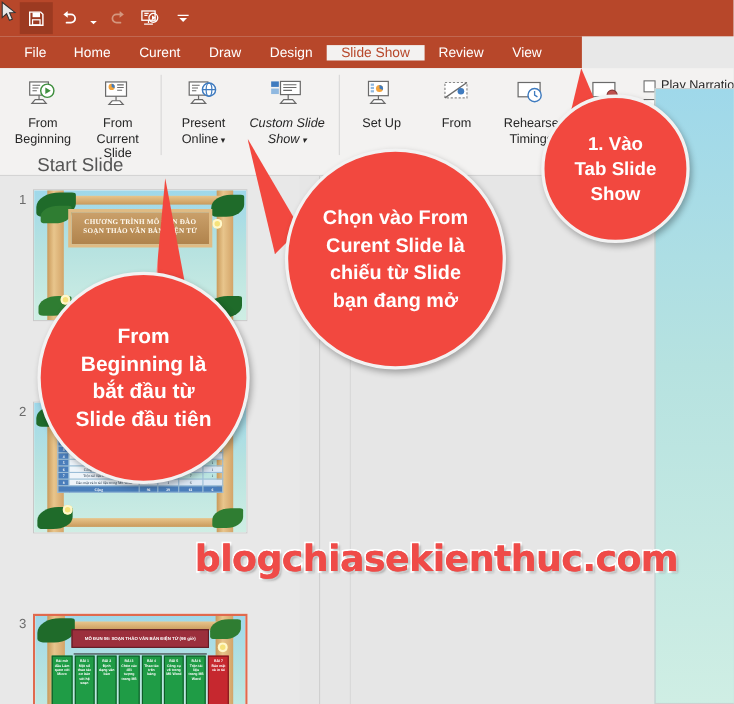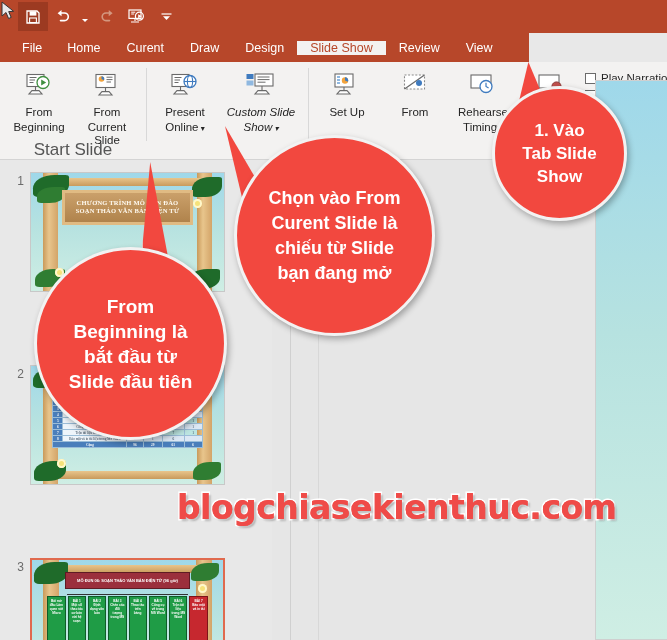--- a/index.html
+++ b/index.html
@@ -155,21 +155,21 @@
     display: flex; align-items: center; justify-content: center;
     text-align: center;
     color: #fff; font-weight: bold;
     box-shadow: 2px 3px 6px rgba(0,0,0,.30);
     padding: 6px;
   }
   .callout span { display: block; }
   .tail { position: absolute; background: #f2483f; box-shadow: 1px 2px 4px rgba(0,0,0,.25); }
 
   .c-left { left: 34px; top: 247px; width: 193px; height: 193px; font-size: 19px; line-height: 25px; }
-  .c-mid  { left: 234px; top: 135px; width: 201px; height: 201px; font-size: 18px; line-height: 25px; }
+  .c-mid  { left: 259px; top: 135px; width: 201px; height: 201px; font-size: 18px; line-height: 25px; }
   .c-right{ left: 492px; top: 86px; width: 135px; height: 135px; font-size: 17px; line-height: 23px; }
 
   
   .watermark {
     position: absolute; left: 177px; top: 488px;
     font-size: 33px; font-weight: bold; color: #ef4b48;
     font-family: "DejaVu Sans", sans-serif;
     letter-spacing: -.5px;
     -webkit-text-stroke: 3px #ffffff;
     paint-order: stroke fill;

